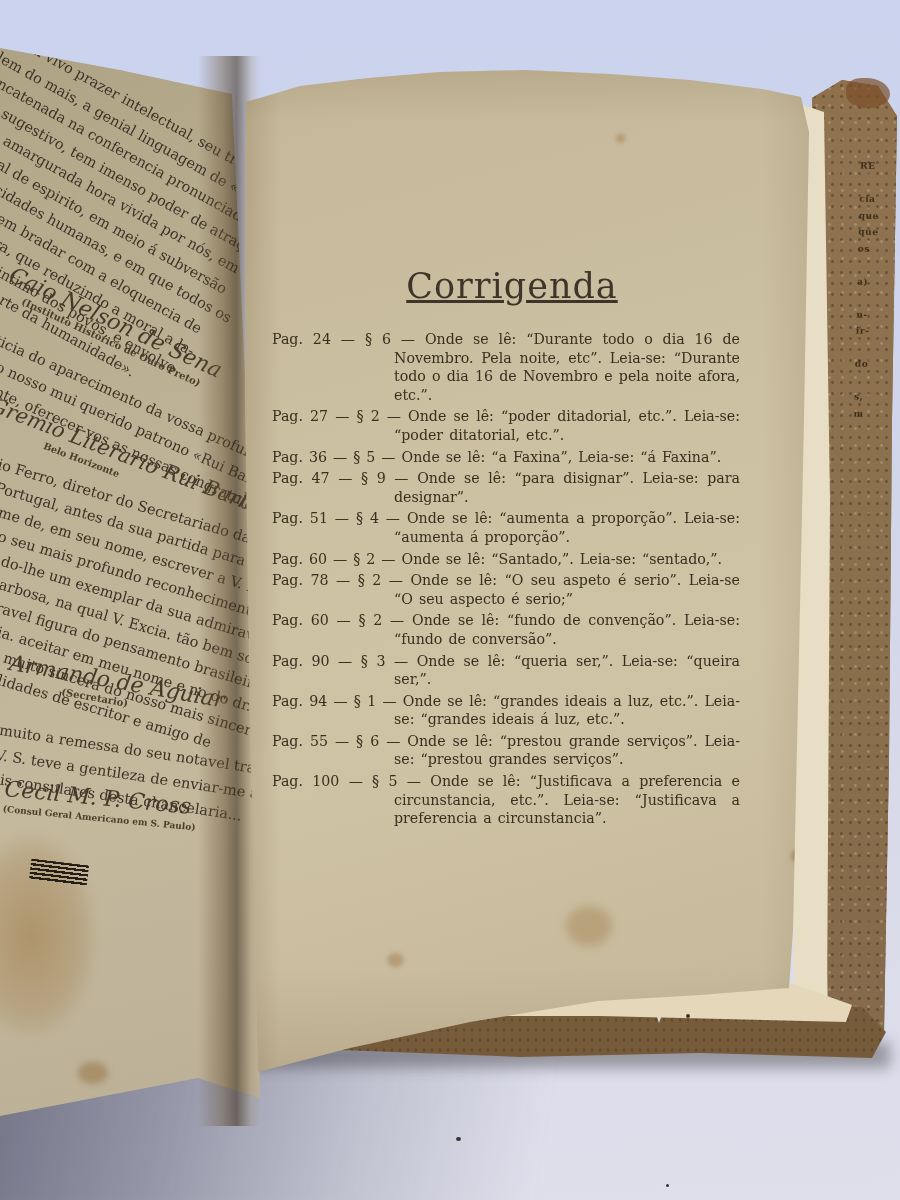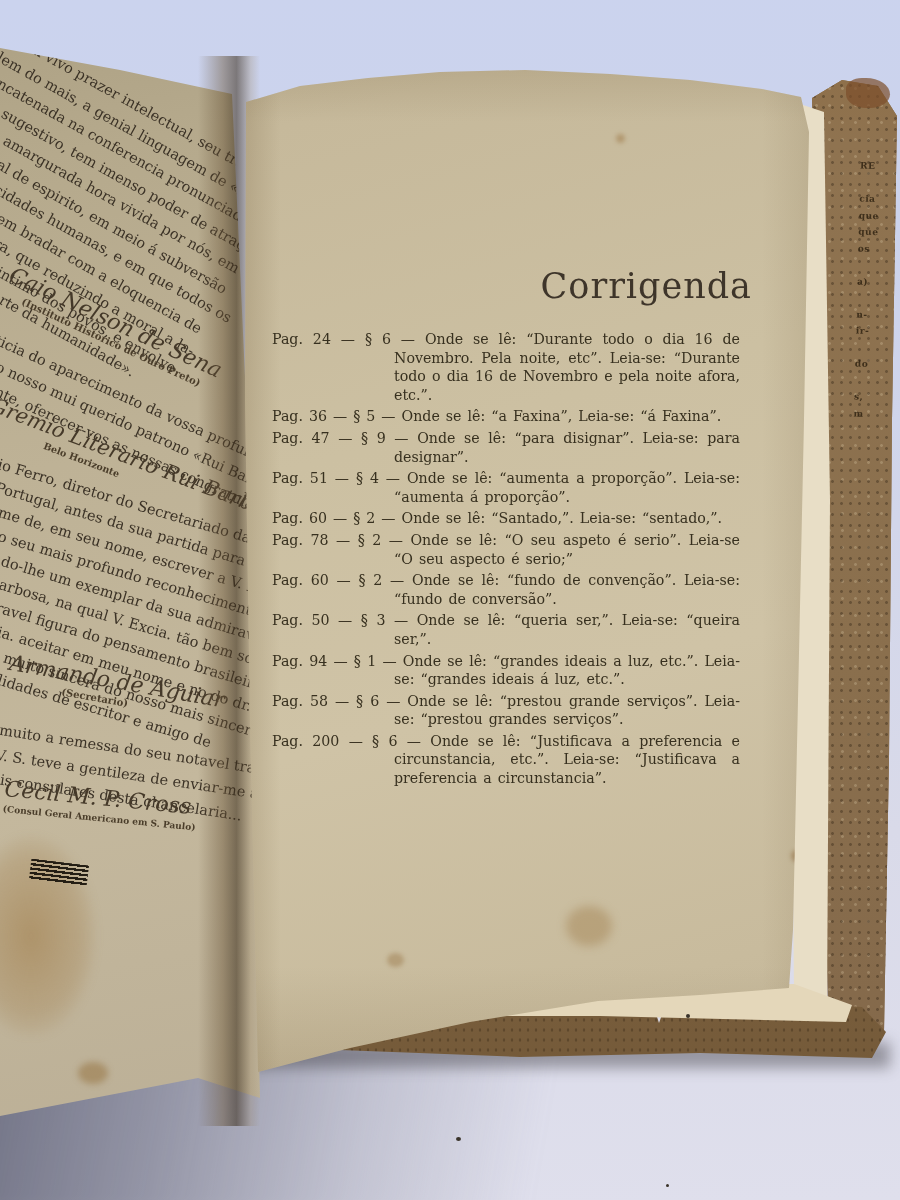--- a/index.html
+++ b/index.html
@@ -91,22 +91,22 @@
                linear-gradient(180deg,rgba(120,100,66,.2) 0%,rgba(120,100,66,0) 6%,rgba(120,100,66,0) 88%,rgba(120,100,66,.22) 100%);}
   .fox{border-radius:50%;filter:blur(2px);}
   .fox1{left:566px;top:906px;width:46px;height:40px;background:rgba(156,118,66,.38);filter:blur(5px);}
   .fox2{left:387px;top:953px;width:17px;height:14px;background:rgba(150,114,66,.42);}
   .fox3{left:616px;top:134px;width:9px;height:9px;background:rgba(150,110,58,.45);}
   .fox4{left:791px;top:850px;width:12px;height:12px;background:rgba(140,100,54,.5);}
   .hair{left:702px;top:1038px;width:11px;height:9px;border:none;border-left:1.6px solid #4a3c22;
     border-radius:50%;transform:rotate(38deg);}
 
   .leaf-content{left:272px;top:266px;width:480px;color:#37301f;}
-  .title{position:static;margin:0 0 24px 0;text-align:right;font-weight:normal;
-    font:normal 35px/40px "DejaVu Serif",serif;color:#3e352a;letter-spacing:1px;}
+  .title{position:static;margin:0 0 24px 0;text-align:center;font-weight:normal;
+    font:normal 35px/40px "DejaVu Serif",serif;color:#3e352a;letter-spacing:1px;text-decoration:underline;}
   .entry{position:static;margin:0 12px 3px 0;padding-left:122px;text-indent:-122px;
     text-align:justify;font:14.2px/18.6px "DejaVu Serif",serif;word-spacing:1.5px;color:#37301f;}
 
   .spk1{left:456px;top:1137px;width:5px;height:4px;}
   .spk2{left:666px;top:1184px;width:3px;height:3px;}
   .spk3{left:686px;top:1014px;width:4px;height:4px;}
 </style>
 </head>
 <body>
 
@@ -204,30 +204,31 @@
     <div class="leaf-shade"></div>
     <div class="fox fox1"></div>
     <div class="fox fox2"></div>
     <div class="fox fox3"></div>
     <div class="fox fox4"></div>
     <div class="hair"></div>
 
     <div class="leaf-content">
       <h1 class="title">Corrigenda</h1>
       <p class="entry">Pag. 24 — § 6 — Onde se lê: “Durante todo o dia 16 de Novembro. Pela noite, etc”. Leia-se: “Durante todo o dia 16 de Novembro e pela noite afora, etc.”.</p>
+      <p class="entry">Pag. 27 — § 2 — Onde se lê: “poder ditadorial, etc.”. Leia-se: “poder ditatorial, etc.”.</p>
       <p class="entry">Pag. 36 — § 5 — Onde se lê: “a Faxina”, Leia-se: “á Faxina”.</p>
       <p class="entry">Pag. 47 — § 9 — Onde se lê: “para disignar”. Leia-se: para designar”.</p>
       <p class="entry">Pag. 51 — § 4 — Onde se lê: “aumenta a proporção”. Leia-se: “aumenta á proporção”.</p>
       <p class="entry">Pag. 60 — § 2 — Onde se lê: “Santado,”. Leia-se: “sentado,”.</p>
       <p class="entry">Pag. 78 — § 2 — Onde se lê: “O seu aspeto é serio”. Leia-se “O seu aspecto é serio;”</p>
       <p class="entry">Pag. 60 — § 2 — Onde se lê: “fundo de convenção”. Leia-se: “fundo de conversão”.</p>
-      <p class="entry">Pag. 50 — § 3 — Onde se lê: “queria ser,”. Leia-se: “queira ser,”.</p>
+      <p class="entry">Pag. 90 — § 3 — Onde se lê: “queria ser,”. Leia-se: “queira ser,”.</p>
       <p class="entry">Pag. 94 — § 1 — Onde se lê: “grandes ideais a luz, etc.”. Leia-se: “grandes ideais á luz, etc.”.</p>
-      <p class="entry">Pag. 58 — § 6 — Onde se lê: “prestou grande serviços”. Leia-se: “prestou grandes serviços”.</p>
-      <p class="entry">Pag. 200 — § 6 — Onde se lê: “Justificava a preferencia e circunstancia, etc.”. Leia-se: “Justificava a preferencia a circunstancia”.</p>
+      <p class="entry">Pag. 55 — § 6 — Onde se lê: “prestou grande serviços”. Leia-se: “prestou grandes serviços”.</p>
+      <p class="entry">Pag. 100 — § 5 — Onde se lê: “Justificava a preferencia e circunstancia, etc.”. Leia-se: “Justificava a preferencia a circunstancia”.</p>
     </div>
   </div>
 
   <div class="speck spk1"></div>
   <div class="speck spk2"></div>
   <div class="speck spk3"></div>
 
 </div>
 
 </body></html>

